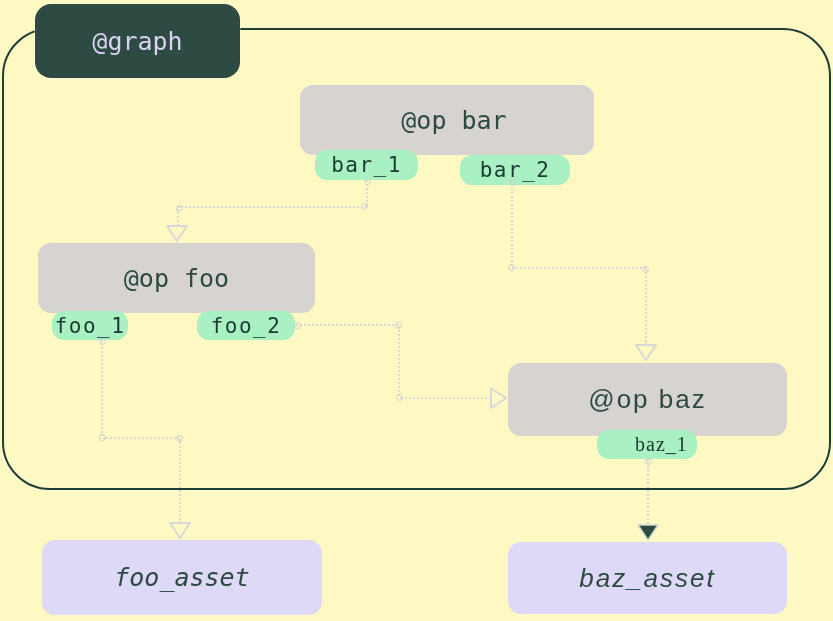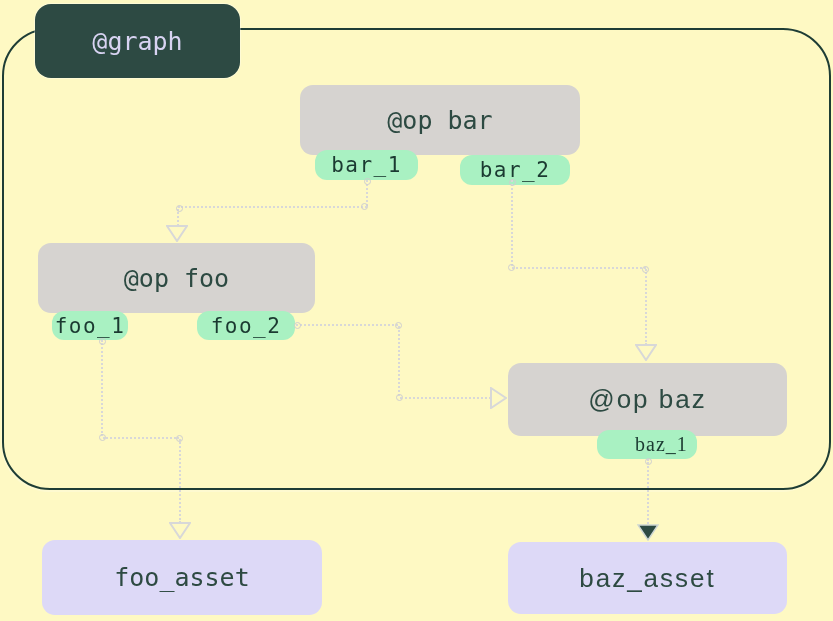--- a/index.html
+++ b/index.html
@@ -36,21 +36,21 @@
   
   .op-node {
     position: absolute;
     background: #d6d3d0;
     border-radius: 13px;
     display: flex; align-items: center; justify-content: center;
     color: #2d4a42;
     font-size: 25px;
     z-index: 2;
   }
-  .op-bar { left: 300px; top: 85px;  width: 280px; height: 70px; }
+  .op-bar { left: 300px; top: 85px;  width: 280px; height: 70px; padding-left: 14px; }
   .op-foo { left: 38px;  top: 243px; width: 277px; height: 70px; }
   .op-baz { left: 508px; top: 363px; width: 279px; height: 73px; }
   
   .out-tag {
     position: absolute;
     background: #a9f1c2;
     border-radius: 12px;
     display: flex; align-items: center; justify-content: center;
     color: #1b3a31;
     font-size: 21px;
@@ -64,20 +64,21 @@
   .tag-baz1 { left: 597px; top: 430px; width: 100px; height: 29px; }
   
   .asset-node {
     position: absolute;
     background: #ddd9f7;
     border-radius: 13px;
     display: flex; align-items: center; justify-content: center;
     color: #2d4a42;
     font-size: 25px;
     z-index: 2;
+    font-style: italic;
   }
   .asset-foo { left: 42px;  top: 540px; width: 280px; height: 75px; }
   .asset-baz { left: 508px; top: 542px; width: 279px; height: 72px; }
   
   .sans { font-family: "Liberation Sans", sans-serif; letter-spacing: 2px; font-size: 26px; }
   .sans-tag { font-family: Liberation Serif, serif; letter-spacing: 1px; font-size: 20px; margin-left: 29px; }
   
   .seg { position: absolute; z-index: 5; }
   .seg-v { width: 0; border-left: 2px dotted #d8d8d8; }
   .seg-h { height: 0; border-top: 2px dotted #d8d8d8; }

